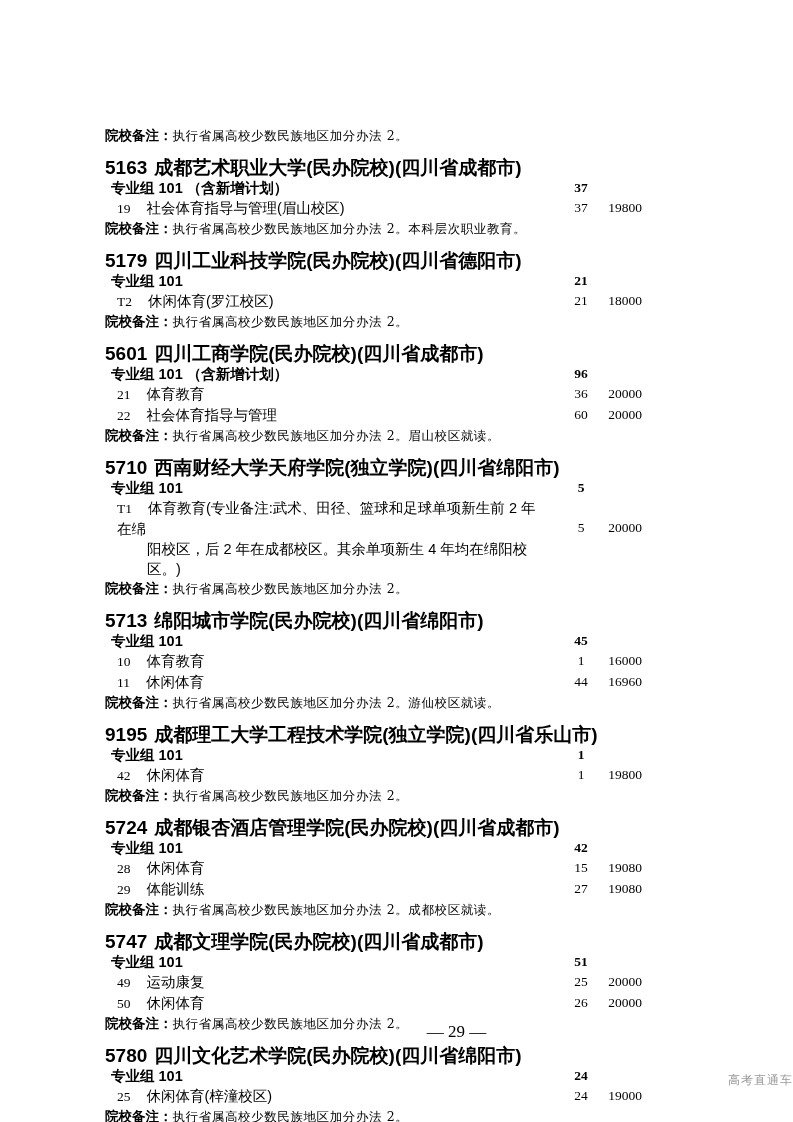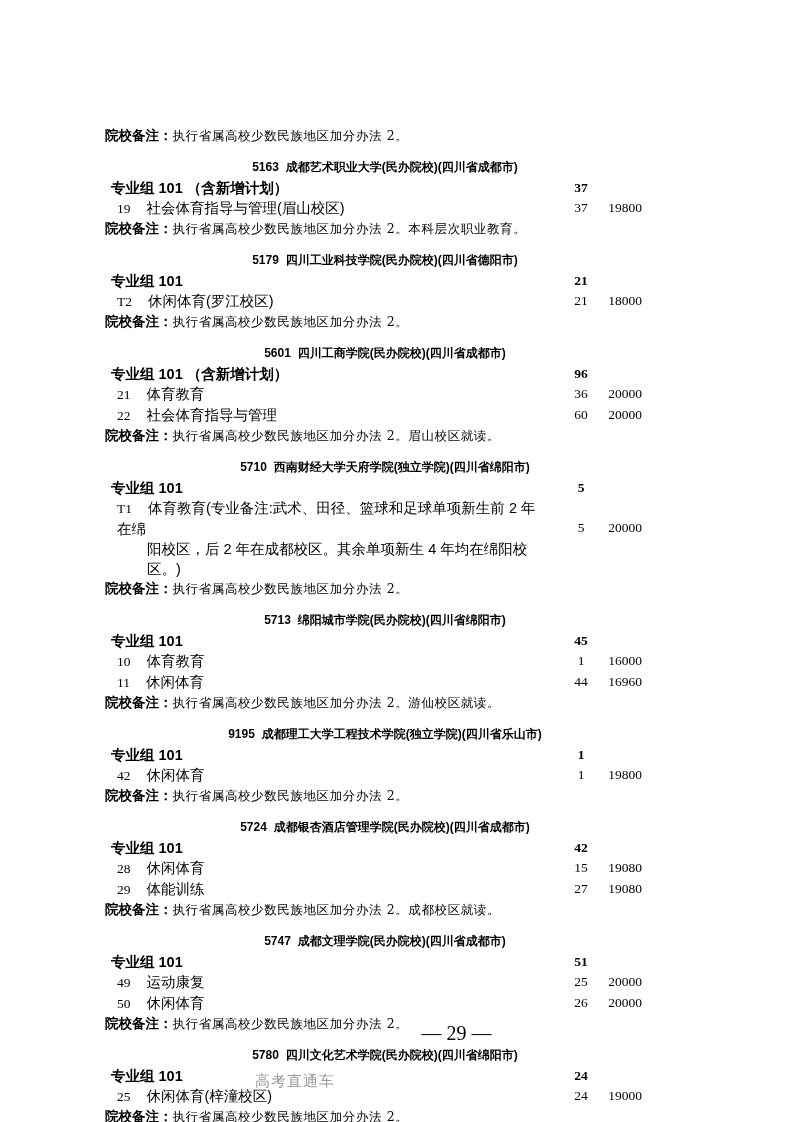--- a/index.html
+++ b/index.html
@@ -40,24 +40,23 @@
   .col-fee {
     position: absolute;
     left: 497px;
     width: 46px;
     text-align: center;
   }
 
   
   .school {
     font-weight: bold;
-    font-size: 12px;
+    font-size: 19px;
     line-height: 21px;
     letter-spacing: 0px;
-    text-align: center;
   }
   .school .code {
     font-family: "Liberation Sans", sans-serif;
     margin-right: 7px;
   }
 
   
   .group {
     font-weight: bold;
     font-size: 14.5px;
@@ -122,33 +121,33 @@
   .block.first { margin-top: 0; }
 
   
   .page-number {
     position: absolute;
     left: 0;
     right: 0;
     top: 1022px;
     text-align: center;
     font-family: "Liberation Serif", serif;
-    font-size: 20px;
+    font-size: 17px;
     color: #000;
     padding-left: 120px;
   }
   .watermark {
     position: absolute;
     left: 0;
     right: 0;
     top: 1072px;
-    text-align: left;
+    text-align: right;
     padding-left: 255px;
     font-family: "Liberation Sans", sans-serif;
-    font-size: 15px;
+    font-size: 12px;
     color: #9a9a9a;
     letter-spacing: 1px;
   }
 </style>
 </head>
 <body>
 
 <div class="page">
 
   <div class="content">

